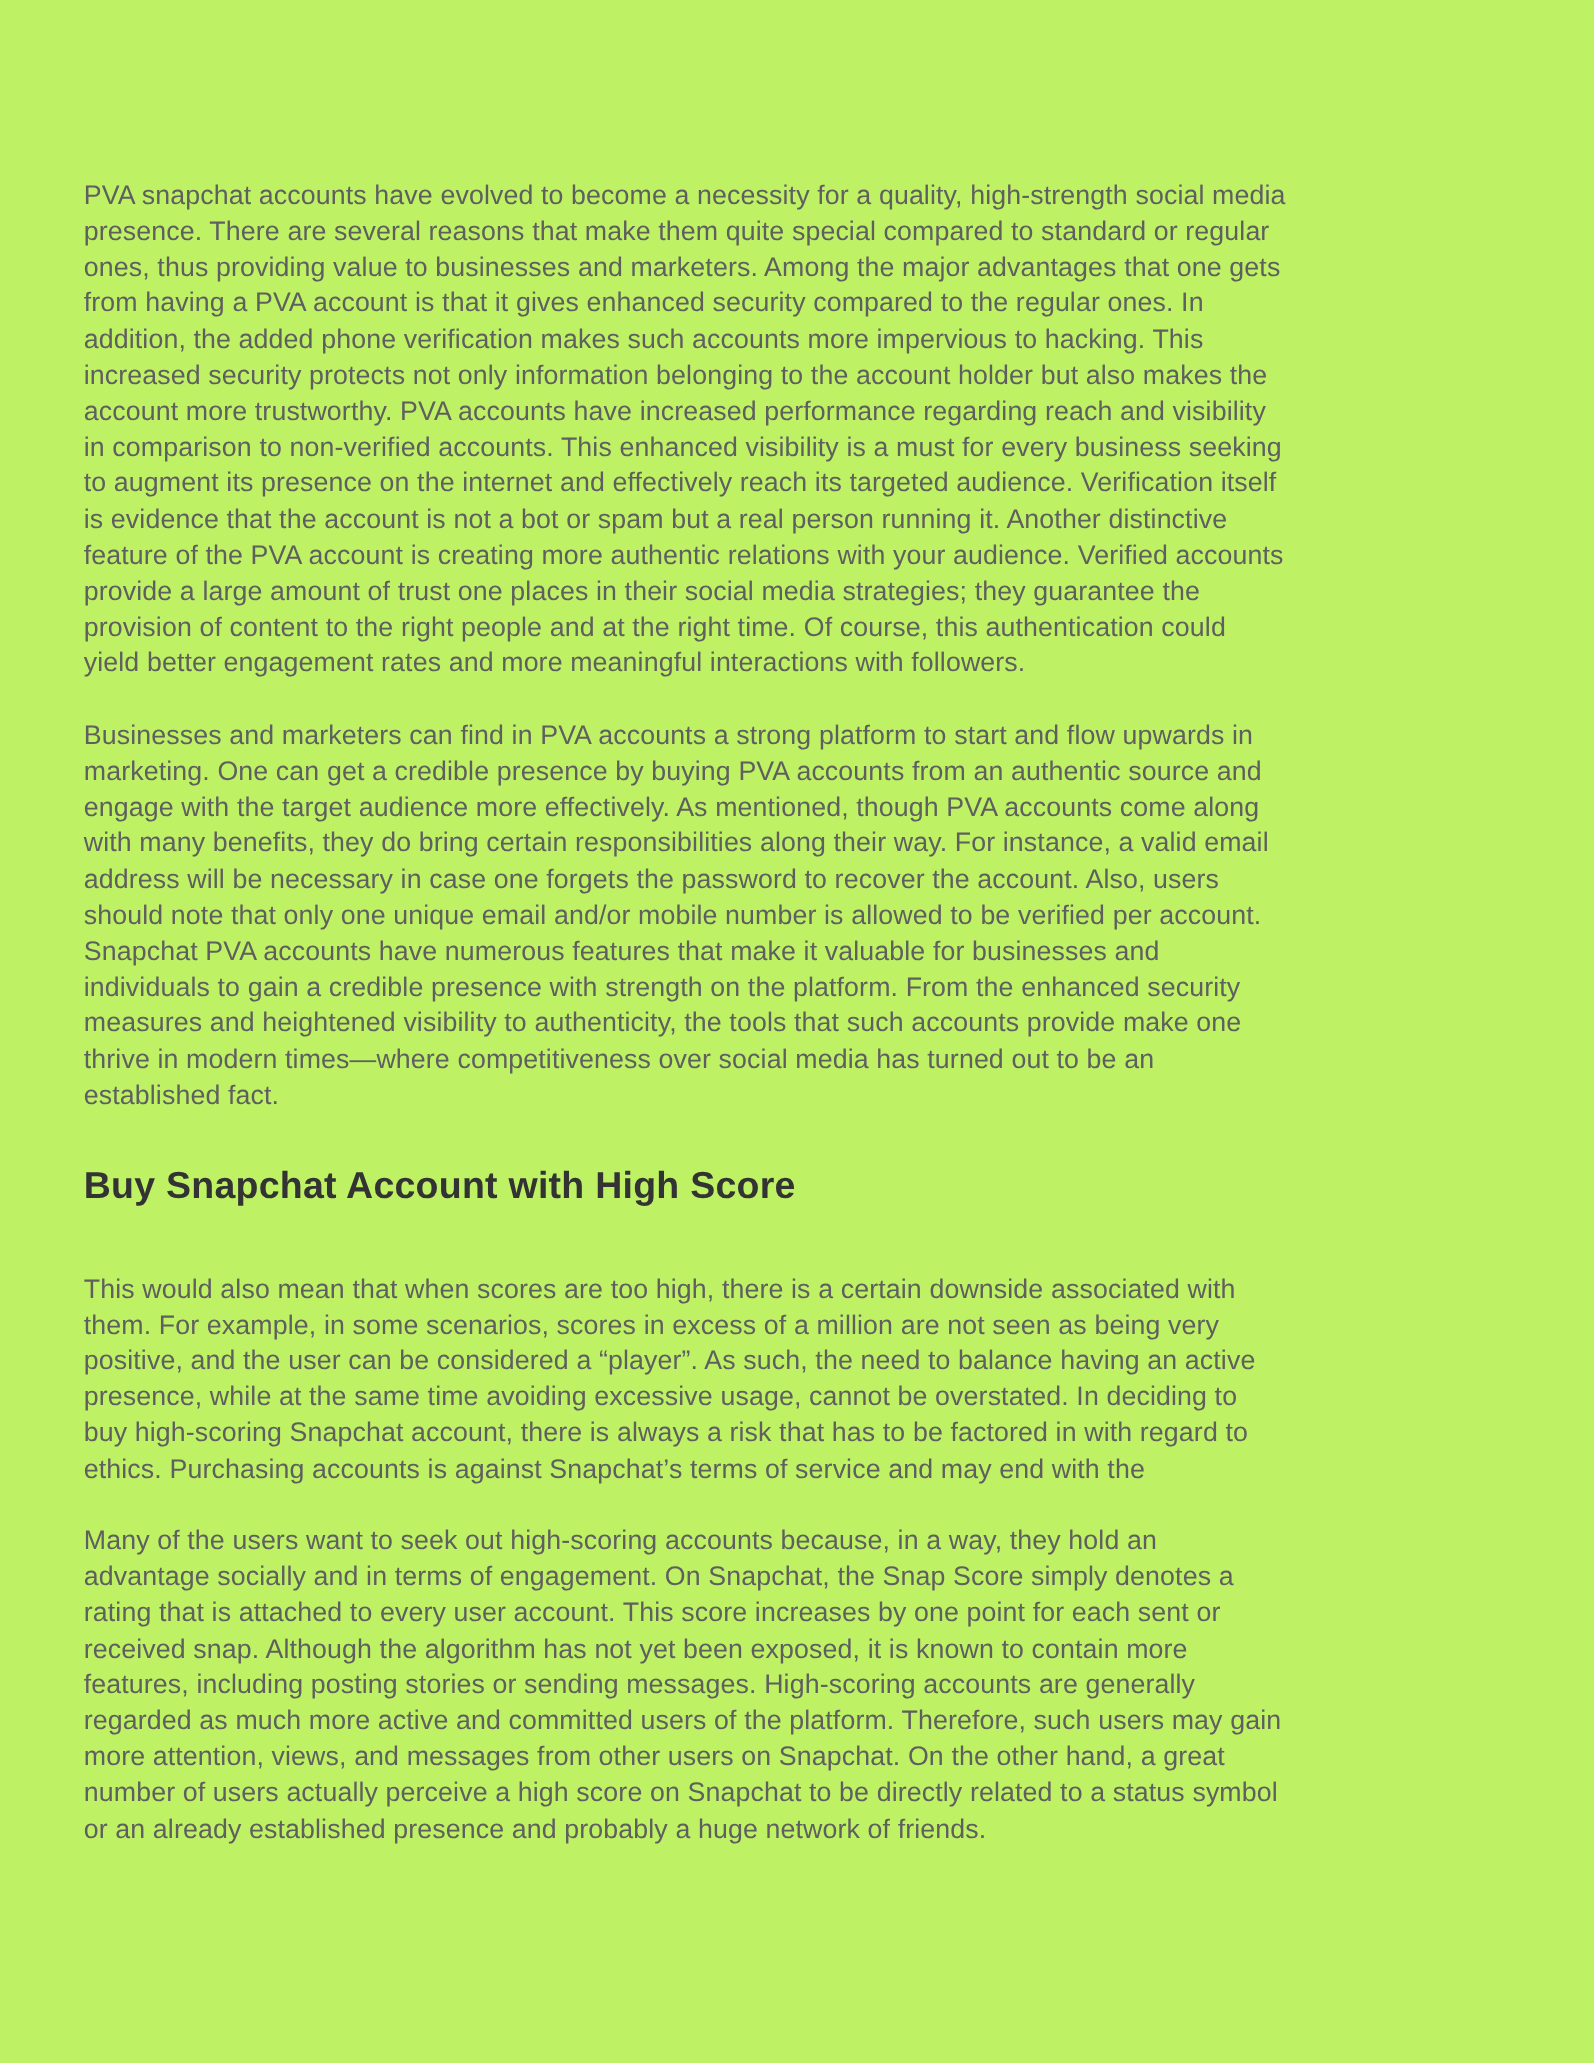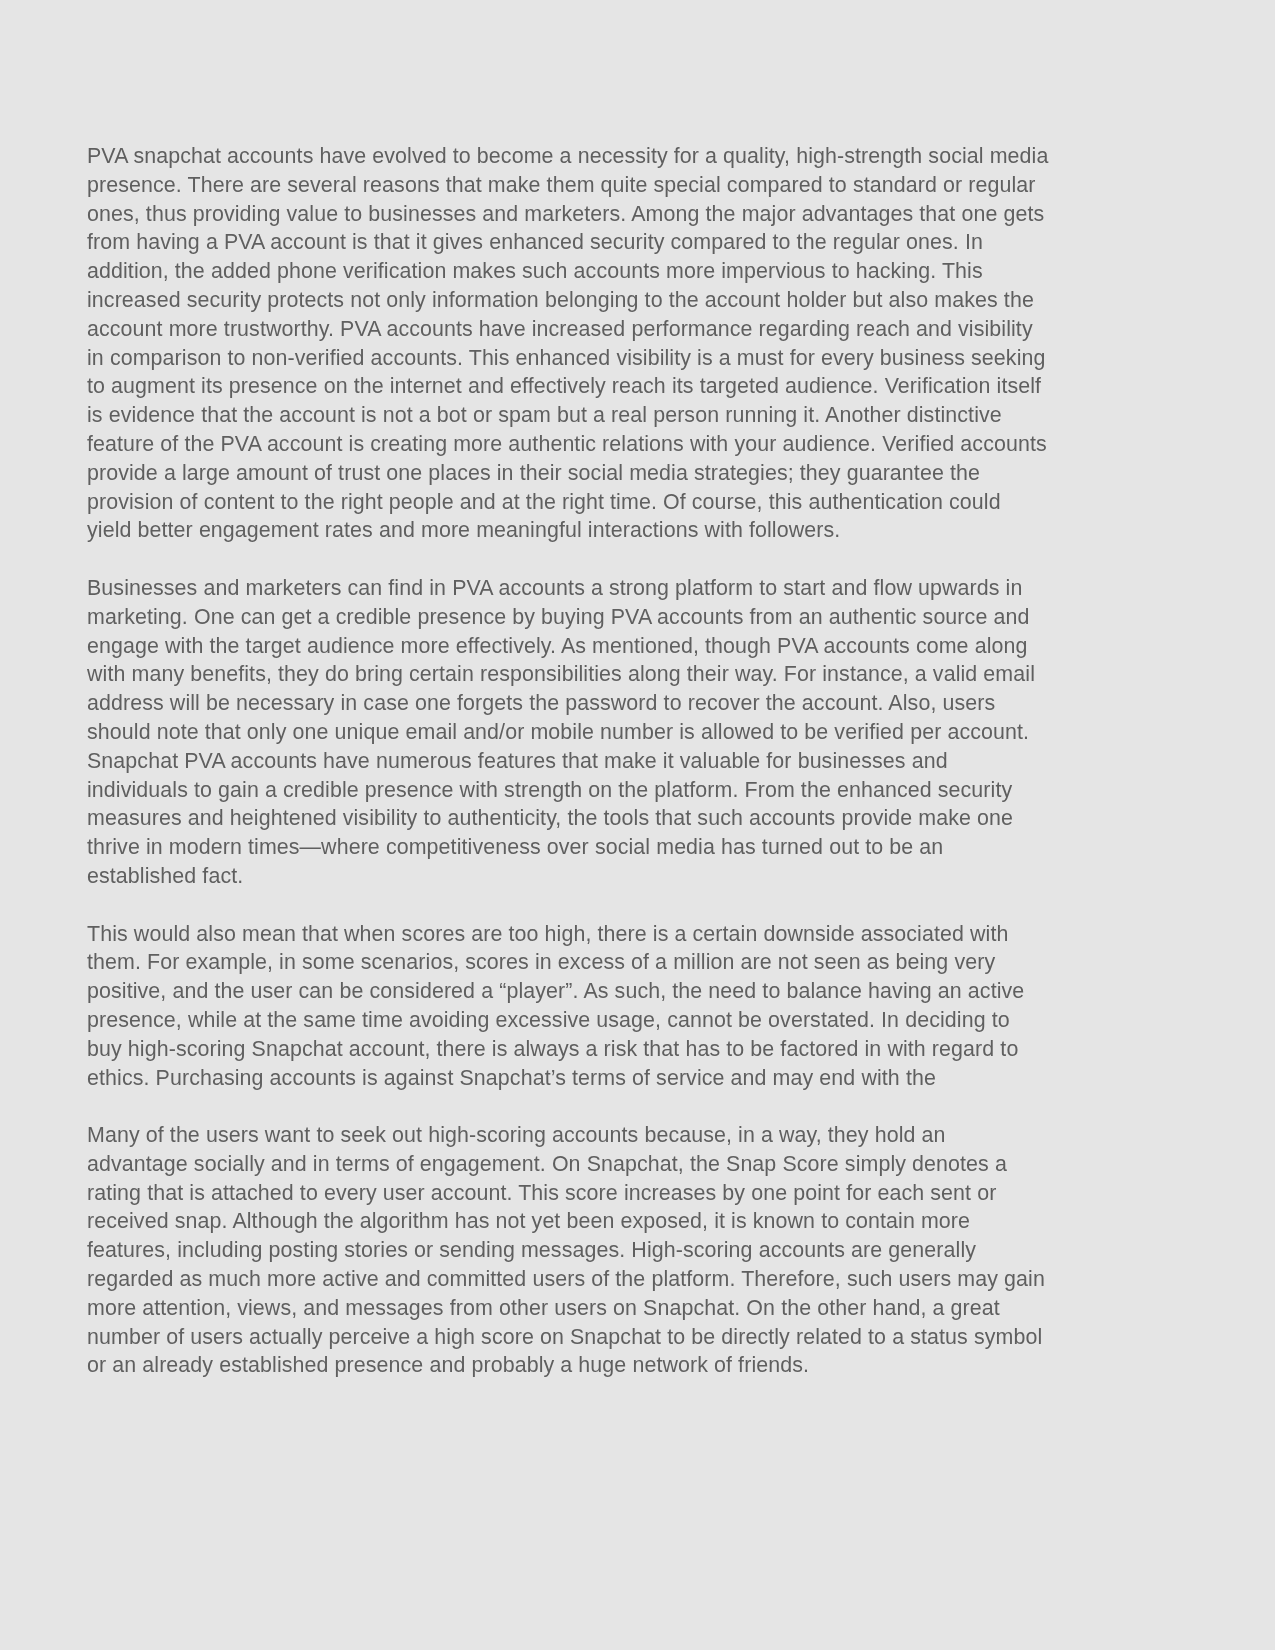--- a/index.html
+++ b/index.html
@@ -5,22 +5,22 @@
   html, body {
     margin: 0;
     padding: 0;
     background: #ffffff;
   }
   .page {
     position: relative;
     width: 1275px;
     height: 1650px;
     box-sizing: border-box;
-    background: #e5e5e5;
-    padding: 142px 0 0 87px;
+    background: #bef264;
+    padding: 142px 0 0 67px;
     overflow: hidden;
     font-family: "Liberation Sans", sans-serif;
   }
   .para {
     margin: 0 0 28.8px 0;
     font-size: 21.4px;
     line-height: 28.8px;
     color: #5f5f5f;
     white-space: pre;
     letter-spacing: 0.1px;
@@ -59,20 +59,21 @@
 engage with the target audience more effectively. As mentioned, though PVA accounts come along
 with many benefits, they do bring certain responsibilities along their way. For instance, a valid email
 address will be necessary in case one forgets the password to recover the account. Also, users
 should note that only one unique email and/or mobile number is allowed to be verified per account.
 Snapchat PVA accounts have numerous features that make it valuable for businesses and
 individuals to gain a credible presence with strength on the platform. From the enhanced security
 measures and heightened visibility to authenticity, the tools that such accounts provide make one
 thrive in modern times—where competitiveness over social media has turned out to be an
 established fact.</p>
 
+  <h1 class="heading">Buy Snapchat Account with High Score</h1>
 
   <p class="para">This would also mean that when scores are too high, there is a certain downside associated with
 them. For example, in some scenarios, scores in excess of a million are not seen as being very
 positive, and the user can be considered a “player”. As such, the need to balance having an active
 presence, while at the same time avoiding excessive usage, cannot be overstated. In deciding to
 buy high-scoring Snapchat account, there is always a risk that has to be factored in with regard to
 ethics. Purchasing accounts is against Snapchat’s terms of service and may end with the</p>
 
   <p class="para">Many of the users want to seek out high-scoring accounts because, in a way, they hold an
 advantage socially and in terms of engagement. On Snapchat, the Snap Score simply denotes a

